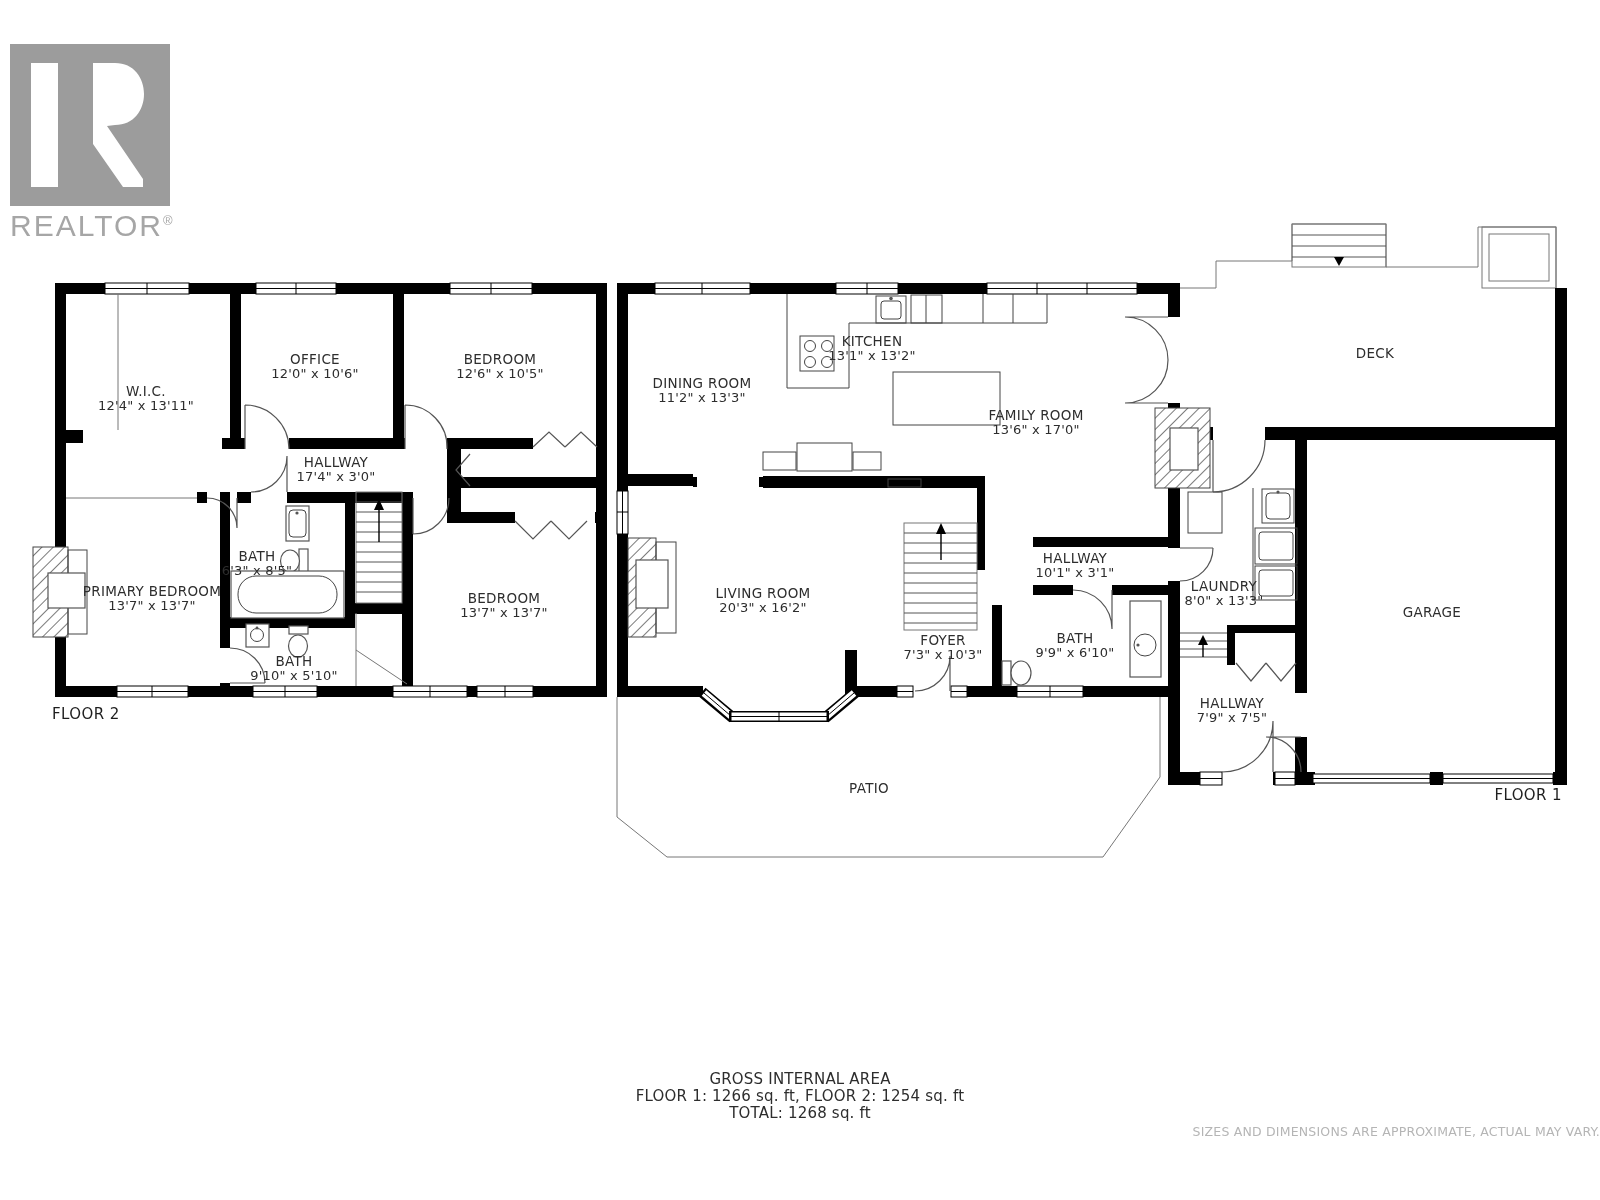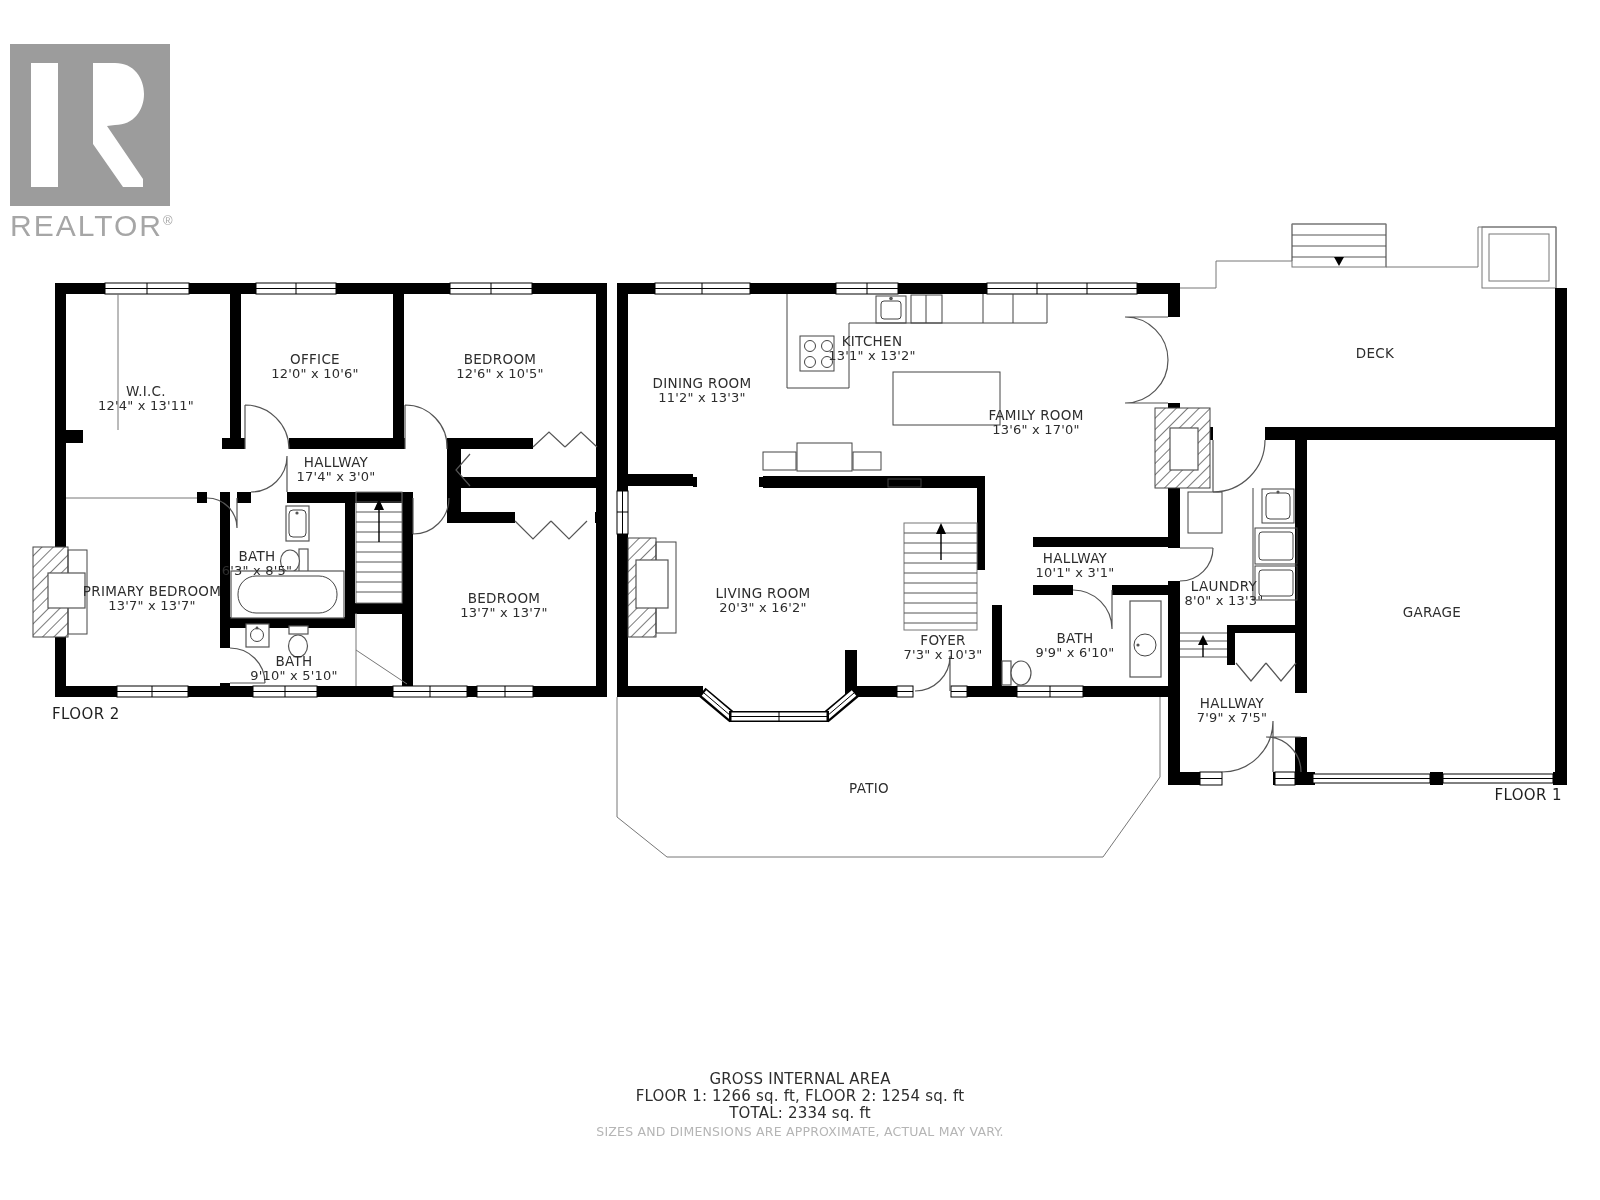--- a/index.html
+++ b/index.html
@@ -7,21 +7,21 @@
           font-family:"DejaVu Sans",sans-serif;}
   
   .logo{position:absolute;left:10px;top:44px;}
   .logo-box{width:160px;height:162px;background:#9c9c9c;}
   .logo-text{font-family:"Liberation Sans",sans-serif;font-size:30px;letter-spacing:2px;
              color:#a6a6a6;margin-top:3px;}
   .logo-text sup{font-size:13px;}
   
   .footer{position:absolute;left:0;top:1071px;width:1600px;text-align:center;color:#2d2d2d;}
   .footer .fl{font-size:15px;line-height:17px;letter-spacing:.2px;}
-  .footer .fd{font-size:12.5px;line-height:16px;color:#b5b5b5;margin-top:2px;letter-spacing:.2px;}
+  .footer .fd{font-size:12.5px;line-height:16px;color:#b5b5b5;margin-top:2px;letter-spacing:.2px;text-align:right;}
   
   svg{position:absolute;left:0;top:0;}
   .wall{fill:#000;}
   .thin{fill:none;stroke:#444;stroke-width:1;}
   .thin2{fill:none;stroke:#777;stroke-width:1;}
   .door{fill:none;stroke:#555;stroke-width:1.2;}
   .fix{fill:#fff;stroke:#555;stroke-width:1.2;}
   .winr{fill:#fff;stroke:#000;stroke-width:1;}
   .winl{stroke:#000;stroke-width:1;}
   .tread{stroke:#555;stroke-width:1;}
@@ -358,17 +358,17 @@
       <text class="rname" x="1232" y="708">HALLWAY</text>
       <text class="rdims" x="1232" y="722">7'9" x 7'5"</text>
       <text class="rname" x="869" y="793">PATIO</text>
       <text class="flabel" x="1562" y="800" text-anchor="end">FLOOR 1</text>
     </g>
   </svg>
 
   <div class="footer">
     <div class="fl">GROSS INTERNAL AREA</div>
     <div class="fl">FLOOR 1: 1266 sq. ft, FLOOR 2: 1254 sq. ft</div>
-    <div class="fl">TOTAL: 2334 sq. ft</div>
+    <div class="fl">TOTAL: 1268 sq. ft</div>
     <div class="fd">SIZES AND DIMENSIONS ARE APPROXIMATE, ACTUAL MAY VARY.</div>
   </div>
 
 </div>
 
 </body></html>

